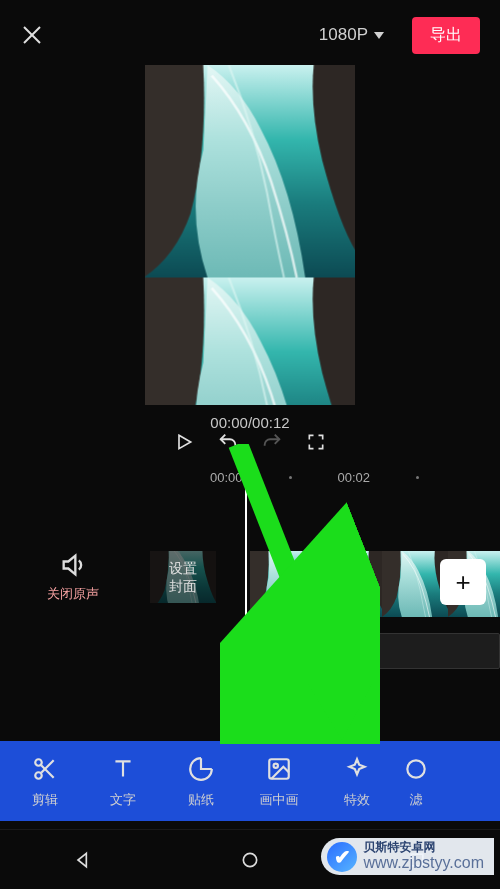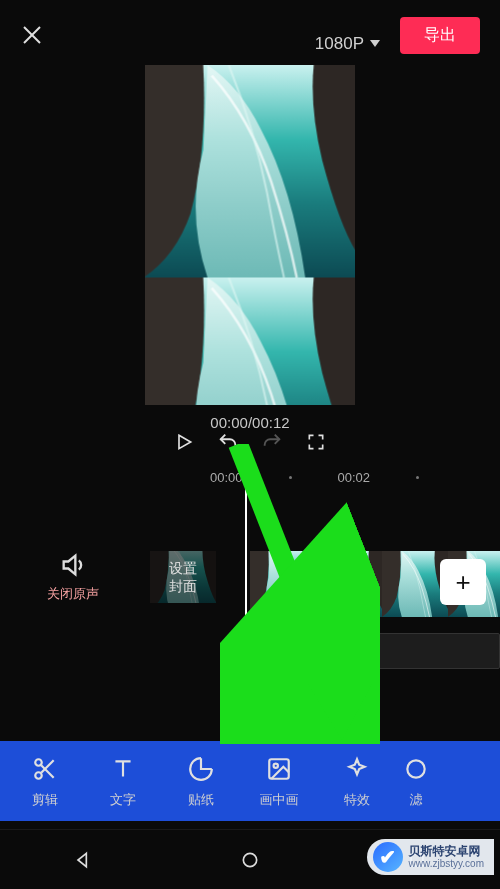--- a/index.html
+++ b/index.html
@@ -16,30 +16,30 @@
   
   .top-bar {
     display: flex;
     align-items: center;
     justify-content: space-between;
     padding: 20px;
     height: 70px;
   }
   .close-x { width: 24px; height: 24px; cursor: pointer; }
   .close-x svg { stroke: #e0e0e0; stroke-width: 2; }
-  .top-right { display: flex; align-items: flex-end; gap: 20px; }
+  .top-right { display: flex; align-items: center; gap: 28px; }
   .res-select {
     display: flex; align-items: center; gap: 6px;
     color: #d0d0d0; font-size: 17px; cursor: pointer;
   }
   .res-select .tri { width: 0; height: 0; border-left: 5px solid transparent; border-right: 5px solid transparent; border-top: 7px solid #d0d0d0; }
   .export-btn {
     background: #fe2c55;
     color: #fff;
-    padding: 8px 24px;
+    padding: 8px 18px;
     border-radius: 4px;
     font-size: 16px;
     border: none;
     cursor: pointer;
   }
 
   
   .preview-area {
     display: flex; justify-content: center; align-items: center;
     height: 330px;
@@ -149,21 +149,21 @@
     line-height: 1.1;
   }
   .watermark .badge {
     background: linear-gradient(140deg,#2a6cff,#57b5ff);
     color: #fff; width: 30px; height: 30px; border-radius: 50%;
     display: flex; align-items: center; justify-content: center;
     font-size: 20px; font-weight: 700;
   }
   .watermark .txt { display: flex; flex-direction: column; }
   .watermark .txt .t1 { font-weight: 600; font-size: 12px; }
-  .watermark .txt .t2 { font-size: 10px; color: #5a7099; text-align: right; }
+  .watermark .txt .t2 { font-size: 16px; color: #5a7099; text-align: right; }
 
   
   .waterfall { width: 100%; height: 100%; display: block; }
 </style>
 </head>
 <body>
 
 <svg width="0" height="0" style="position:absolute">
   <defs>
     <linearGradient id="water" x1="0" y1="0" x2="0" y2="1">

